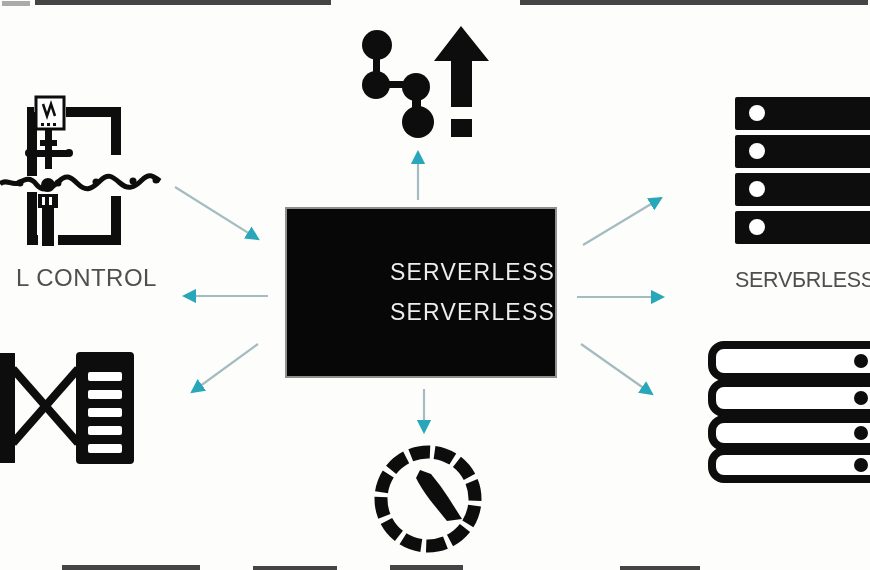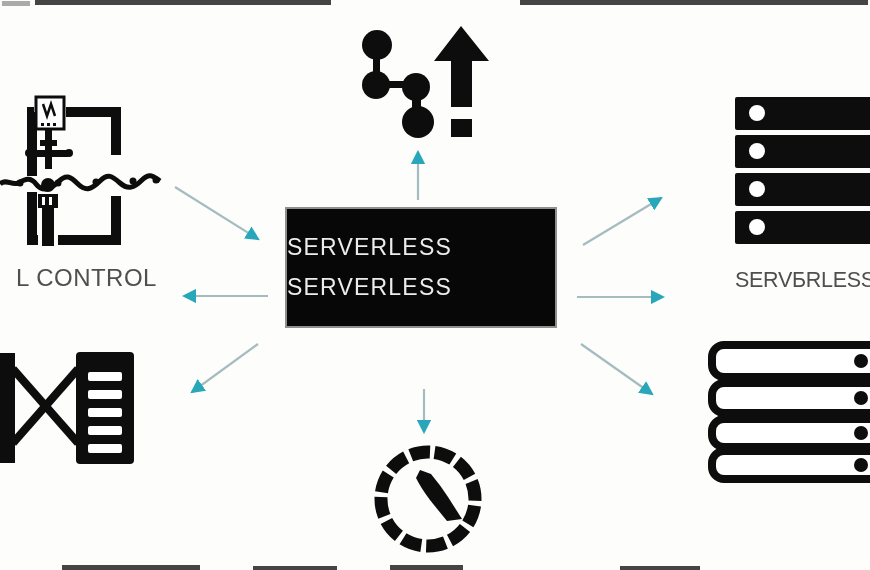--- a/index.html
+++ b/index.html
@@ -12,24 +12,24 @@
   
   .blk{fill:var(--icon-black,#0d0d0d);}
   .wht{fill:#ffffff;}
   .stk{stroke:var(--icon-black,#0d0d0d); fill:none;}
   .ring{stroke:var(--icon-black,#0d0d0d); fill:none;}
   .ln{stroke:var(--arrow-line,#a4bcbf); stroke-width:2.2; fill:none;}
   .ah{fill:var(--arrow-head,#27a7b9);}
   .edge{fill:var(--edge-artifact,#454545);}
   
   .center-box{
-    position:absolute; left:285px; top:207px; width:272px; height:121px;
+    position:absolute; left:285px; top:207px; width:272px; height:171px;
     box-sizing:border-box; background:var(--box-background,#070707);
     border:2px solid var(--box-border,#8f8f8f);
-    display:flex; flex-direction:column; align-items:flex-start; justify-content:center;
+    display:flex; flex-direction:column; align-items:flex-end; justify-content:center;
     gap:17px;
   }
   .center-box .line{
     color:var(--box-text,#ececec); font-size:23px; letter-spacing:1.2px;
     font-weight:400; line-height:1;
   }
   
   .side-label{
     position:absolute; color:var(--label-gray,#4f4f4f); font-weight:400;
     white-space:nowrap; line-height:1;

